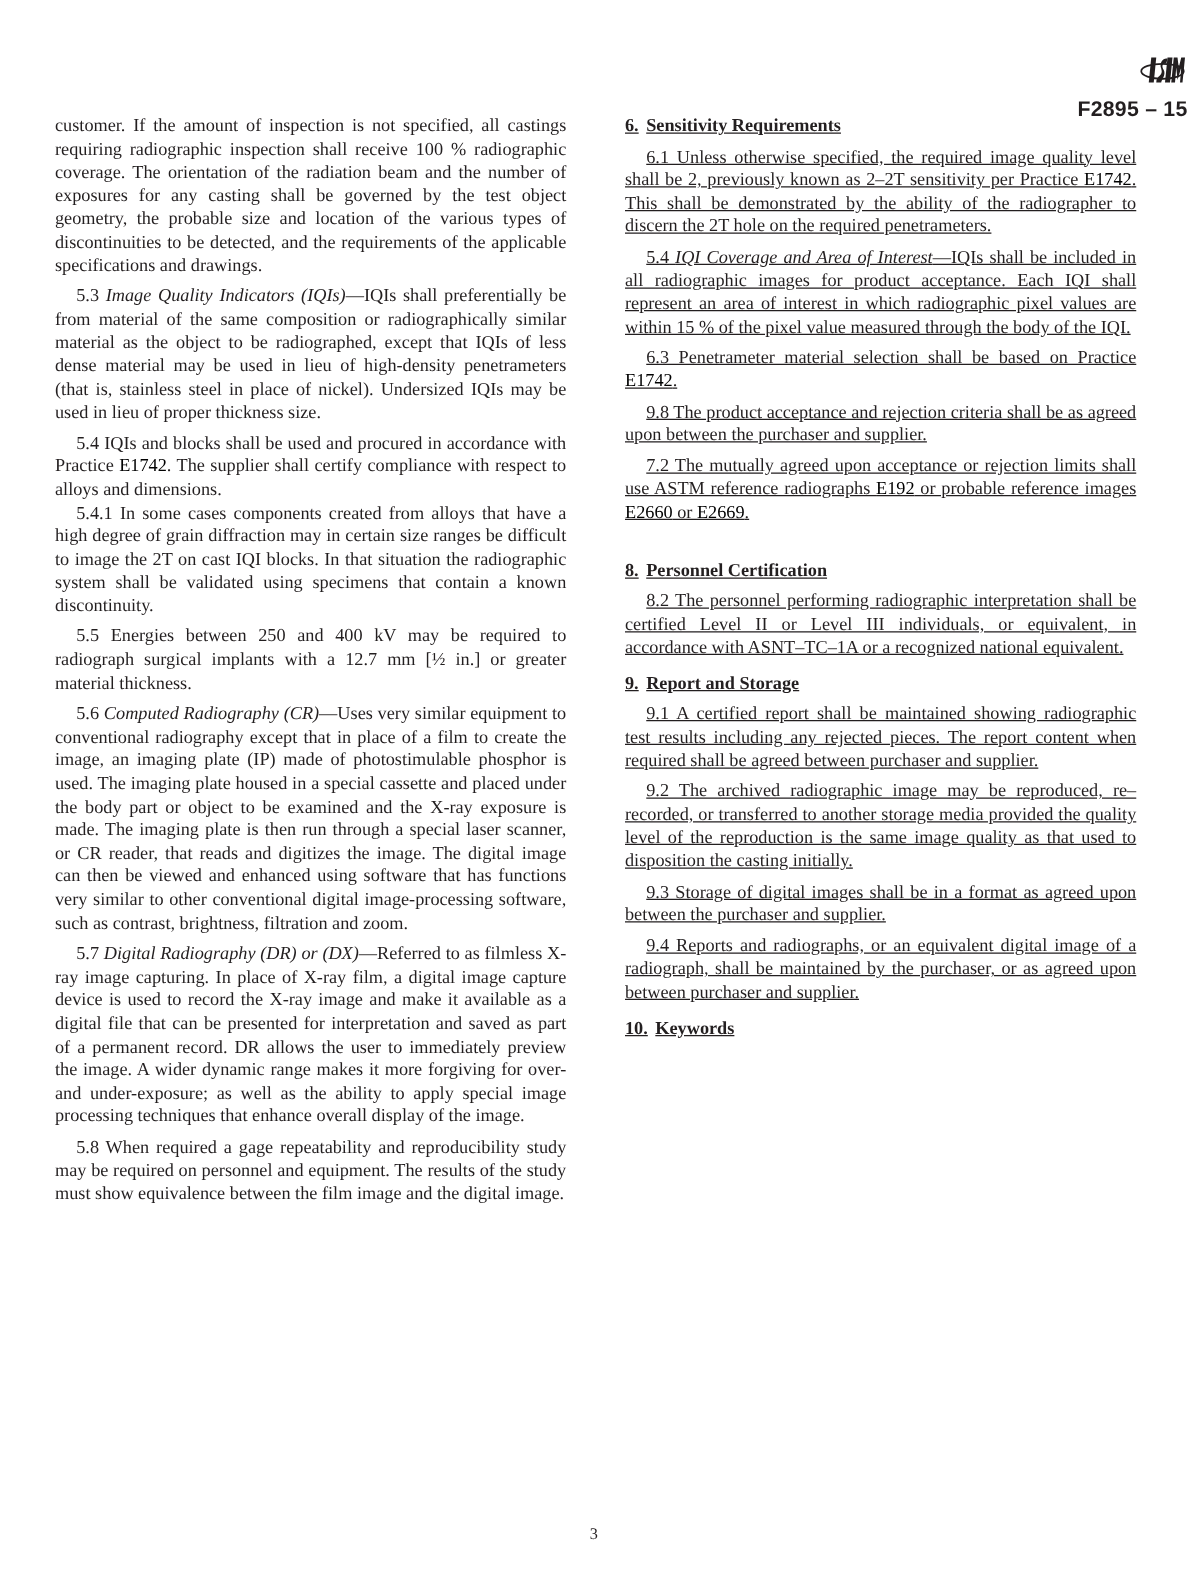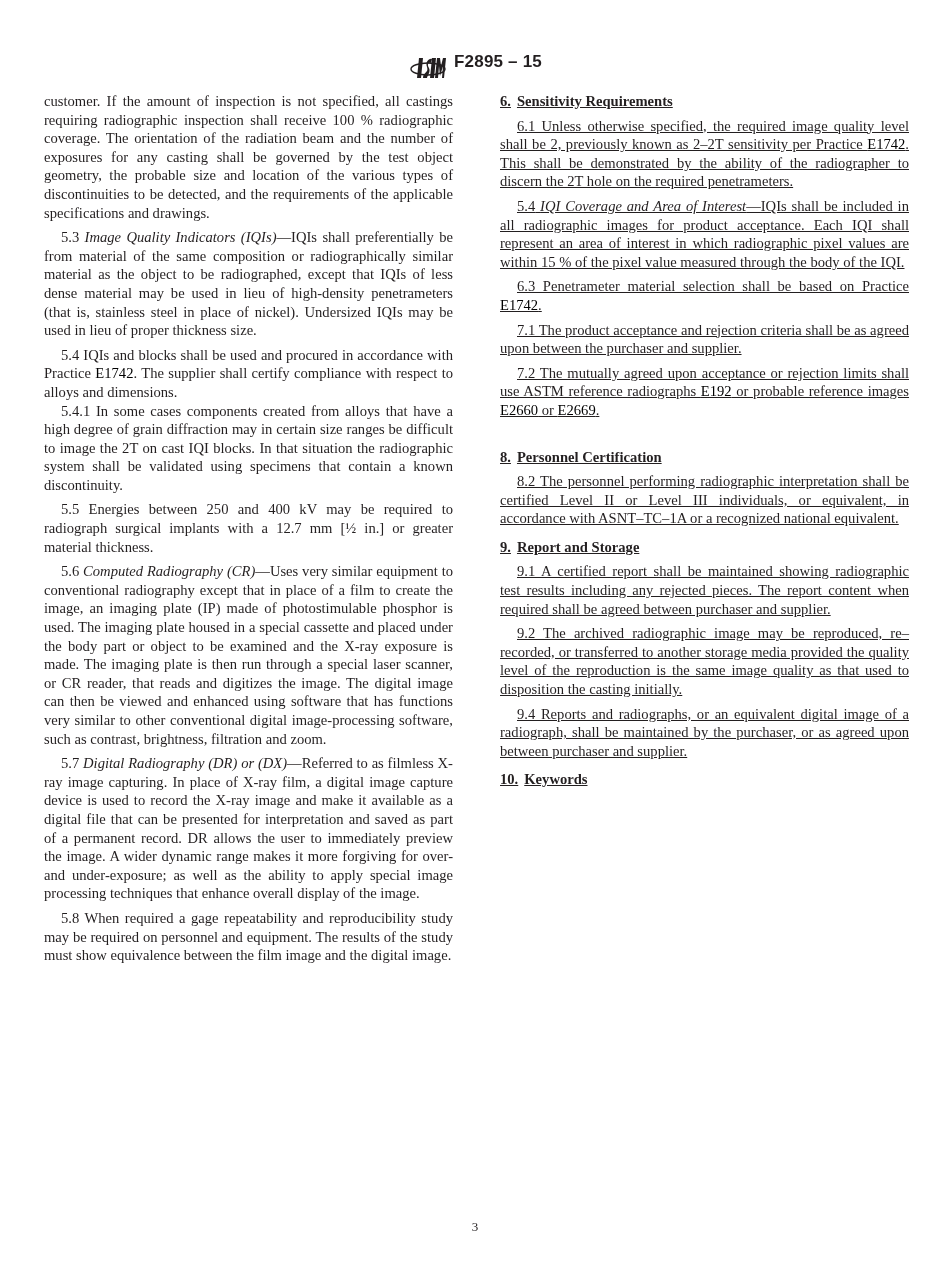--- a/index.html
+++ b/index.html
@@ -1,19 +1,19 @@
 <!DOCTYPE html>
 <html><head>
 <meta charset="utf-8">
 <style>
   html, body { margin: 0; padding: 0; background: #ffffff; }
   body { width: 950px; height: 1272px; position: relative; overflow: hidden;
          font-family: "Liberation Serif", "DejaVu Serif", serif; color: #231f20; }
   .header { position: absolute; top: 52px; left: 0; width: 950px; height: 34px;
-            display: flex; justify-content: center; align-items: flex-start; gap: 6px; }
+            display: flex; justify-content: center; align-items: flex-end; gap: 6px; flex-direction: column; }
   .logo { width: 40px; height: 32px; display: inline-block; }
   .doc-id { font-family: "Liberation Sans", "DejaVu Sans", sans-serif; font-weight: bold;
             font-size: 17px; letter-spacing: 0.2px; color: #231f20; }
   .col { position: absolute; top: 92px; font-size: 14.6px; line-height: 18.6px; text-align: justify; }
   .col-left { left: 44px; width: 409px; }
   .col-right { left: 500px; width: 409px; text-decoration: underline; }
   p { margin: 0 0 6px 0; text-indent: 0; }
   p.indent { text-indent: 17px; }
   p.noind { text-indent: 0; }
   .sec-head { font-weight: bold; margin: 0 0 6px 0; font-size: 14.6px; }
@@ -55,27 +55,28 @@
 
   <p class="indent">5.8 When required a gage repeatability and reproducibility study may be required on personnel and equipment. The results of the study must show equivalence between the film image and the digital image.</p>
 </div>
 
 <div class="col col-right">
   <div class="sec-head"><span class="num">6.</span><span>Sensitivity Requirements</span></div>
   <p class="indent"><span>6.1 Unless otherwise specified, the required image quality level shall be 2, previously known as 2–2T sensitivity per Practice </span><a class="link">E1742</a><span>. This shall be demonstrated by the ability of the radiographer to discern the 2T hole on the required penetrameters.</span></p>
   <p class="indent"><span>5.4</span> <em>IQI Coverage and Area of Interest</em><span>—IQIs shall be included in all radiographic images for product acceptance. Each IQI shall represent an area of interest in which radiographic pixel values are within 15 % of the pixel value measured through the body of the IQI.</span></p>
   <p class="indent"><span>6.3 Penetrameter material selection shall be based on Practice </span><a class="link">E1742</a><span>.</span></p>
 
-  <p class="indent">7.1 The product acceptance and rejection criteria shall be as agreed upon between the purchaser and supplier.</p>
+  <p class="indent">9.8 The product acceptance and rejection criteria shall be as agreed upon between the purchaser and supplier.</p>
   <p class="indent"><span>7.2 The mutually agreed upon acceptance or rejection limits shall use ASTM reference radiographs </span><a class="link">E192</a><span> or probable reference images </span><a class="link">E2660</a><span> or </span><a class="link">E2669</a><span>.</span></p>
 
   <div class="sec-head" style="margin-top:28px"><span class="num">8.</span><span>Personnel Certification</span></div>
   <p class="indent">8.2 The personnel performing radiographic interpretation shall be certified Level II or Level III individuals, or equivalent, in accordance with ASNT–TC–1A or a recognized national equivalent.</p>
 
   <div class="sec-head" style="margin-top:10px"><span class="num">9.</span><span>Report and Storage</span></div>
   <p class="indent">9.1 A certified report shall be maintained showing radiographic test results including any rejected pieces. The report content when required shall be agreed between purchaser and supplier.</p>
   <p class="indent">9.2 The archived radiographic image may be reproduced, re–recorded, or transferred to another storage media provided the quality level of the reproduction is the same image quality as that used to disposition the casting initially.</p>
+  <p class="indent">9.3 Storage of digital images shall be in a format as agreed upon between the purchaser and supplier.</p>
   <p class="indent">9.4 Reports and radiographs, or an equivalent digital image of a radiograph, shall be maintained by the purchaser, or as agreed upon between purchaser and supplier.</p>
 
   <div class="sec-head" style="margin-top:10px"><span class="num">10.</span><span>Keywords</span></div>
 </div>
 
 <div class="page-num">3</div>
 
 </body></html>

